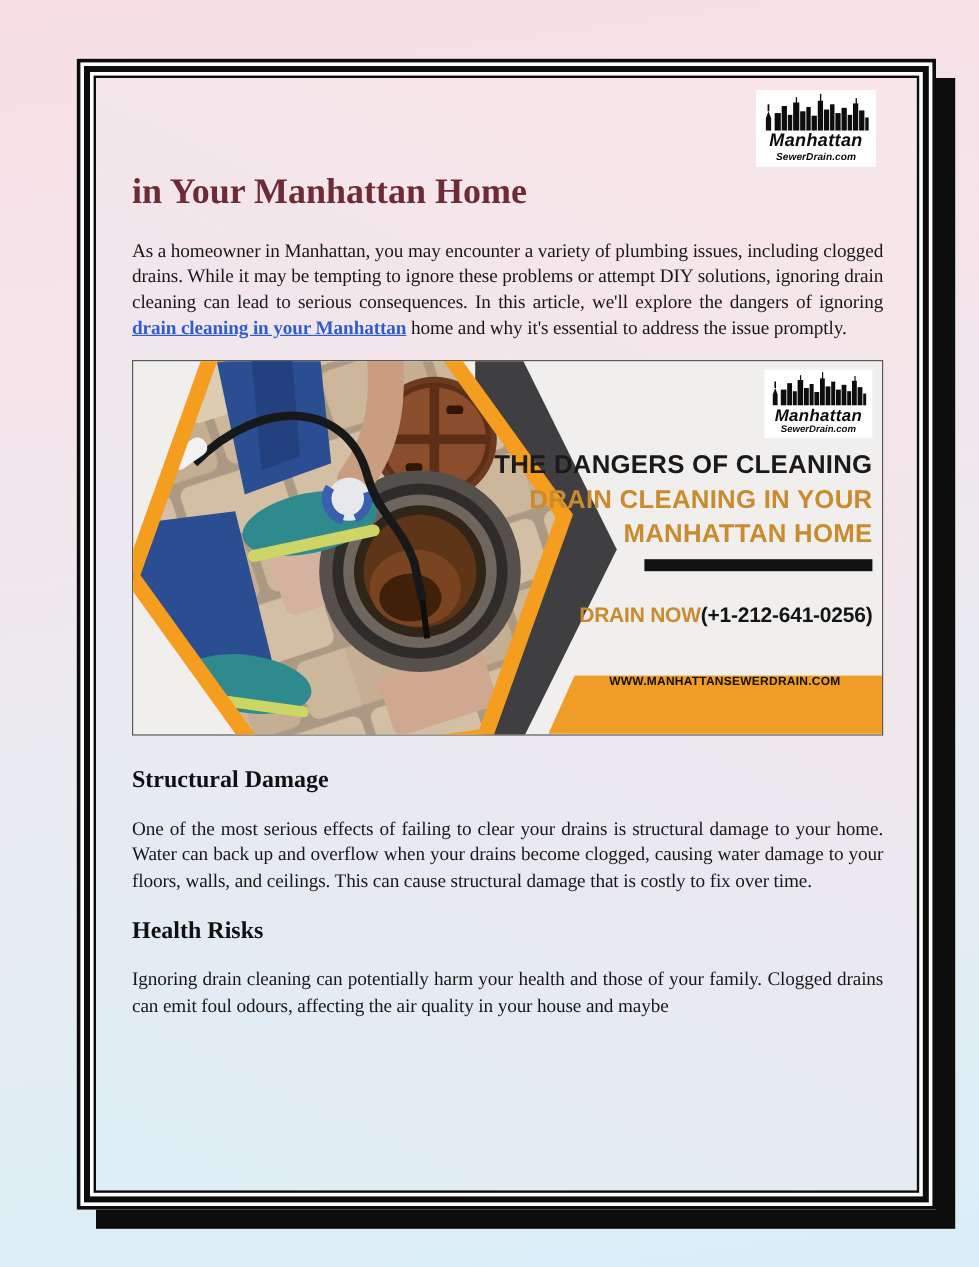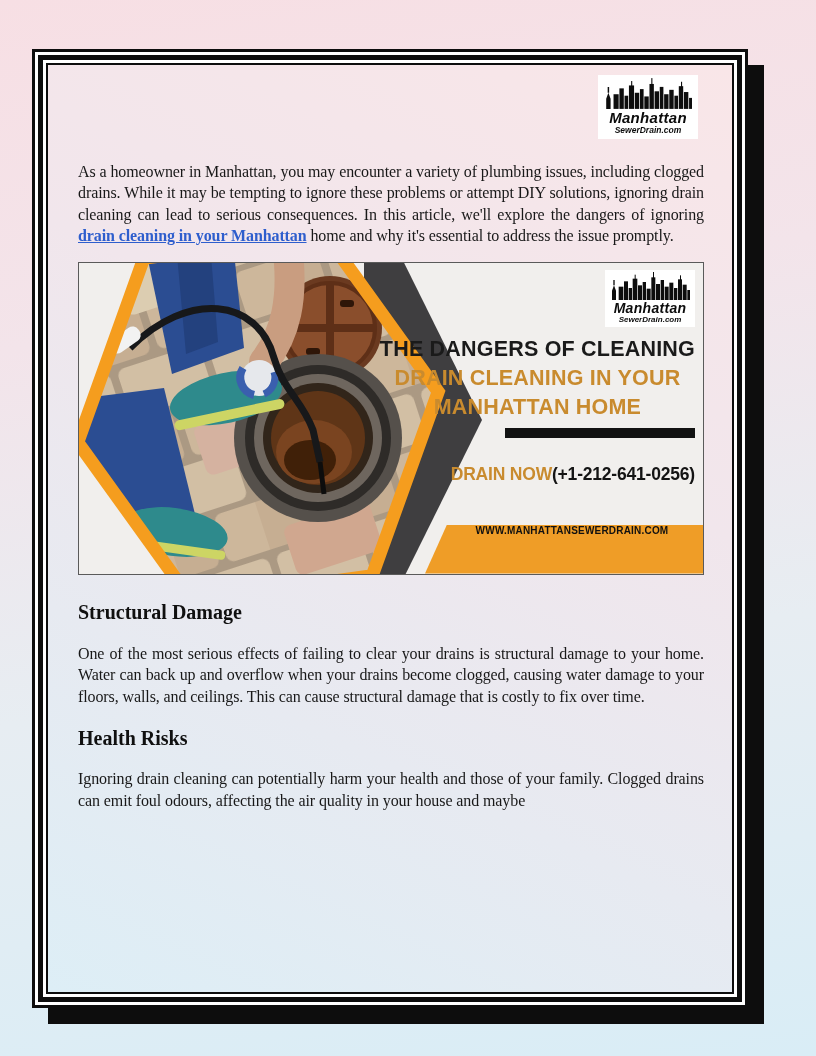--- a/index.html
+++ b/index.html
@@ -2,21 +2,21 @@
 <html lang="en"><head>
 <meta charset="utf-8">
 <style>
   html,body{margin:0;padding:0;}
   body{
     width:816px;height:1056px;position:relative;overflow:hidden;
     font-family:"Liberation Serif",serif;
     background:linear-gradient(172deg,#f7dfe4 0%,#f3e4ea 30%,#e7edf2 62%,#d9edf6 100%);
   }
   .frame-outer{
-    position:absolute;left:32px;top:49px;width:716px;height:959px;box-sizing:border-box;
+    position:absolute;left:64px;top:49px;width:716px;height:959px;box-sizing:border-box;
     border:3px solid #0d0d0d;background:#fff;padding:3px;
     box-shadow:16px 16px 0 0 #0d0d0d;
   }
   .frame-mid{height:100%;box-sizing:border-box;border:5px solid #0d0d0d;background:#fff;padding:3px;}
   .frame-inner{
     height:100%;box-sizing:border-box;border:2px solid #0d0d0d;
     background:linear-gradient(205deg,#f9e6e8 0%,#f1e6ec 38%,#ddeef6 100%);
     padding:8px 28px 0 30px;
   }
   .logo-row{display:flex;justify-content:flex-end;margin:2px 6px 0 0;}
@@ -35,21 +35,21 @@
   .intro-link{color:#2e5ecd;font-weight:bold;text-decoration:underline;cursor:pointer;}
 
   .banner{
     position:relative;width:626px;height:313px;box-sizing:border-box;margin-top:15px;
     background:#f1efed;border:1px solid #5a5a5a;overflow:hidden;
   }
   .banner-art{position:absolute;left:-1px;top:-1px;}
   .banner-right{position:absolute;top:7px;right:8px;text-align:right;font-family:"Liberation Sans",sans-serif;}
   .b-logo-row{display:flex;justify-content:flex-end;margin-bottom:8px;}
   .b-h1{font-size:21.5px;font-weight:bold;color:#1a1a1a;letter-spacing:.2px;line-height:29px;}
-  .b-h2{font-size:21.5px;font-weight:bold;color:#c98b2e;letter-spacing:.2px;line-height:29px;text-align:center;}
+  .b-h2{font-size:21.5px;font-weight:bold;color:#c98b2e;letter-spacing:.2px;line-height:29px;}
   .b-bar{width:190px;height:10px;background:#121212;margin:6px 0 0 auto;}
   .b-call{margin-top:26px;font-size:17.5px;font-weight:bold;letter-spacing:-0.2px;white-space:nowrap;}
   .b-call .cl{color:#c98b2e;}
   .b-call .cn{color:#141414;}
   .site-bar{
     position:absolute;right:0;bottom:0;width:278px;height:49px;background:#ef9d27;
     clip-path:polygon(22px 0,100% 0,100% 100%,0 100%);
     display:flex;justify-content:center;padding-left:16px;box-sizing:border-box;
     font-family:"Liberation Sans",sans-serif;font-size:10px;font-weight:bold;color:#111;letter-spacing:.2px;white-space:nowrap;
   }
@@ -90,20 +90,21 @@
                 <rect x="109" y="19" width="6" height="23"></rect>
             <rect x="116" y="27" width="4" height="15"></rect>
           </g>
         </svg>
         <span class="lname">Manhattan</span>
         <span class="ldomain">SewerDrain.com</span>
       </div>
     </div>
 
     <h1 class="title">
+          <span class="t2">in Your Manhattan Home</span>
         </h1>
 
     <p class="para"><span>As a homeowner in Manhattan, you may encounter a variety of plumbing issues, including clogged drains. While it may be tempting to ignore these problems or attempt DIY solutions, ignoring drain cleaning can lead to serious consequences. In this article, we'll explore the dangers of ignoring </span><a class="intro-link">drain cleaning in your Manhattan</a><span> home and why it's essential to address the issue promptly.</span></p>
 
     <div class="banner">
 
       <svg class="banner-art" width="432" height="315" viewBox="0 0 432 315">
         <defs>
           <clipPath id="hexclip">
             <polygon points="-2,155 89,-18 271,-18 362,155 271,328 89,328" transform="rotate(-8 180 155)"></polygon>

